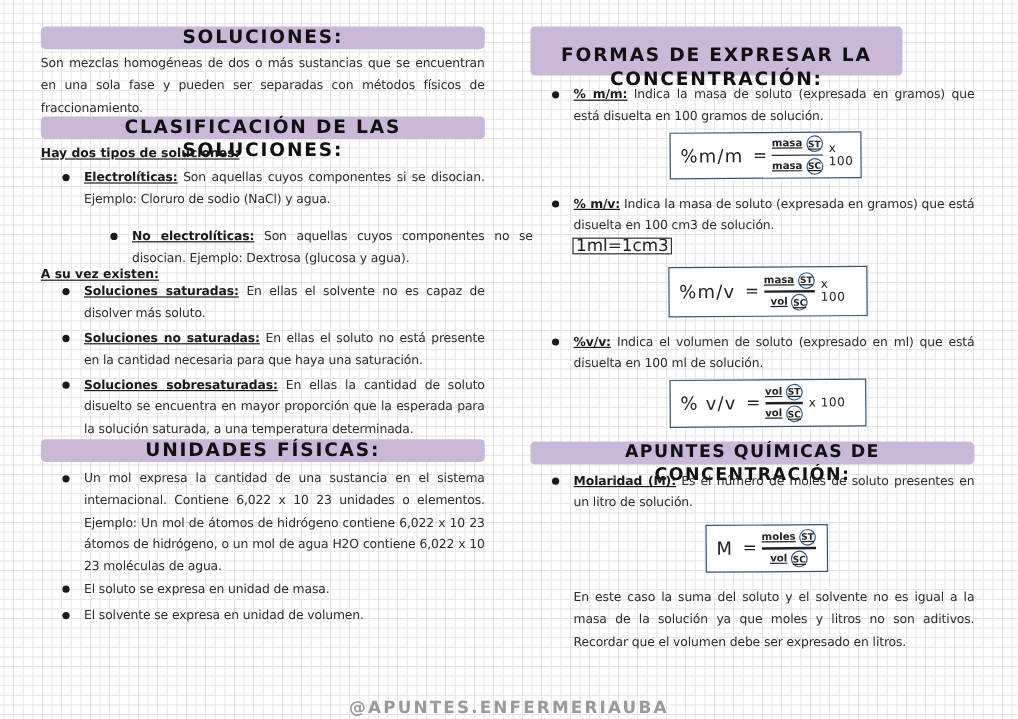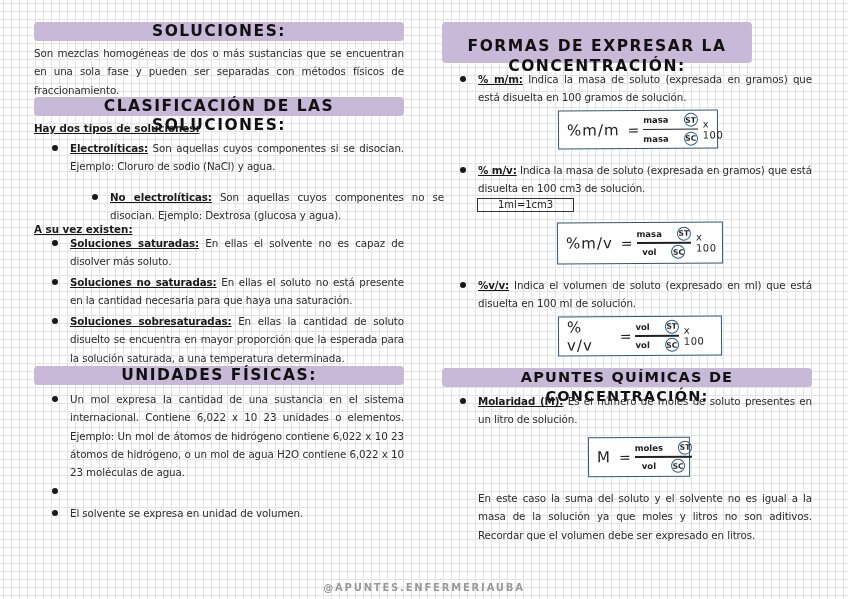--- a/index.html
+++ b/index.html
@@ -62,36 +62,36 @@
       border: 1.6px solid #355574;
       background: #ffffff;
       display: flex; align-items: center;
       font-family: "DejaVu Sans", sans-serif;
       color: #222;
       transform: rotate(-0.4deg);
     }
     .f-left { font-size: 15px; margin-left: 8px; margin-right: 8px; letter-spacing: 1px; }
     .f-eq { font-size: 14px; margin-right: 4px; }
     .frac { display: flex; flex-direction: column; align-items: center; font-size: 8.5px; font-weight: bold; }
-    .frac .num, .frac .den { display: flex; align-items: center; gap: 15px; height: 17px; }
+    .frac .num, .frac .den { display: flex; align-items: center; gap: 3px; height: 17px; text-decoration: underline; }
     .frac .bar { height: 1.4px; background: #222; align-self: stretch; }
     .circ {
       display: inline-flex; align-items: center; justify-content: center;
       width: 14px; height: 14px; border: 1.5px solid #2f5b86; border-radius: 50%;
       font-size: 7.5px; font-weight: bold; color: #222; box-sizing: border-box;
     }
     .f-times { font-size: 10px; margin-left: 5px; margin-right: 8px; letter-spacing: 0.5px; }
 
     .unit-box {
-      position: absolute; border: 1.4px solid #333; font-size: 10px; line-height: 12px;
-      padding: 0 20px; color: #222;
+      position: absolute; border: 1.4px solid #333; font-size: 14px; line-height: 12px;
+      padding: 0 2px; color: #222;
     }
     .footer {
       position: absolute; left: 0; right: 0; top: 582px; text-align: center;
-      font-size: 10px; letter-spacing: 1.8px; color: #9a9a9a; font-weight: bold;
+      font-size: 14px; letter-spacing: 1.8px; color: #9a9a9a; font-weight: bold;
     }
   </style>
 </head>
 <body>
 
 <div class="heading" style="left:34px; top:22px; width:370px; height:19px;">
   <span>SOLUCIONES:</span>
 </div>
 <div class="p" style="left:34px; top:44px; width:370px;">Son mezclas homogéneas de dos o más sustancias que se encuentran en una sola fase y pueden ser separadas con métodos físicos de fraccionamiento.</div>
 
@@ -128,20 +128,21 @@
 <div class="heading" style="left:34px; top:366px; width:370px; height:19px;">
   <span>UNIDADES FÍSICAS:</span>
 </div>
 
 <div class="bullet-item" style="left:70px; top:390px; width:334px;">
   <span class="dot"></span>
   <span>Un mol expresa la cantidad de una sustancia en el sistema internacional. Contiene 6,022 x 10 23 unidades o elementos. Ejemplo: Un mol de átomos de hidrógeno contiene 6,022 x 10 23 átomos de hidrógeno, o un mol de agua H2O contiene 6,022 x 10 23 moléculas de agua.</span>
 </div>
 <div class="bullet-item" style="left:70px; top:482px; width:334px;">
   <span class="dot"></span>
+  <span>El soluto se expresa en unidad de masa.</span>
 </div>
 <div class="bullet-item" style="left:70px; top:504px; width:334px;">
   <span class="dot"></span>
   <span>El solvente se expresa en unidad de volumen.</span>
 </div>
 
 <div class="heading" style="left:442px; top:22px; width:310px; height:41px; line-height:20px; padding-top:14px; box-sizing:border-box;">
   <div>FORMAS DE EXPRESAR LA</div>
   <div>CONCENTRACIÓN:</div>
 </div>

